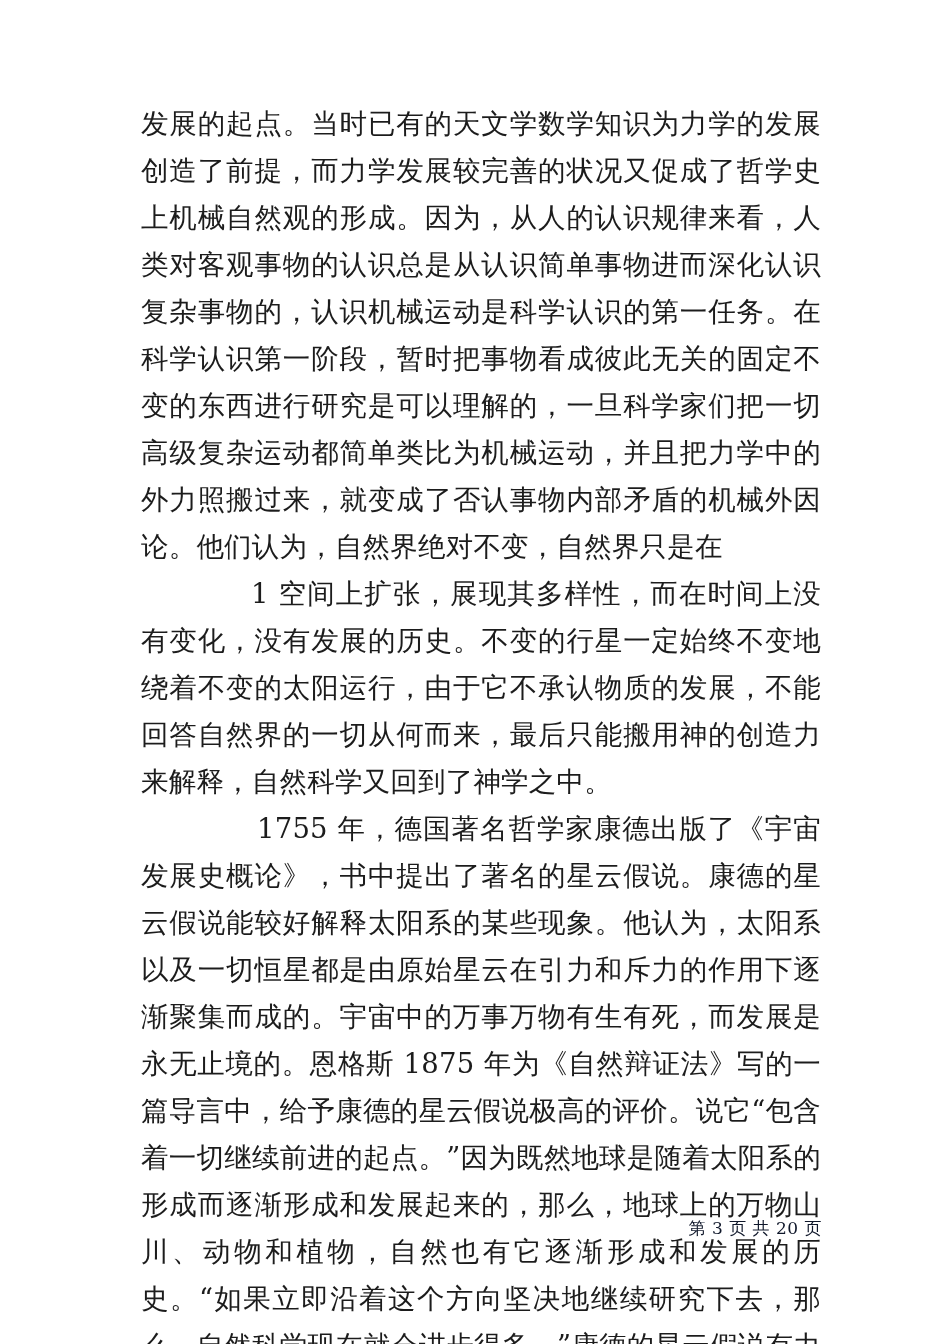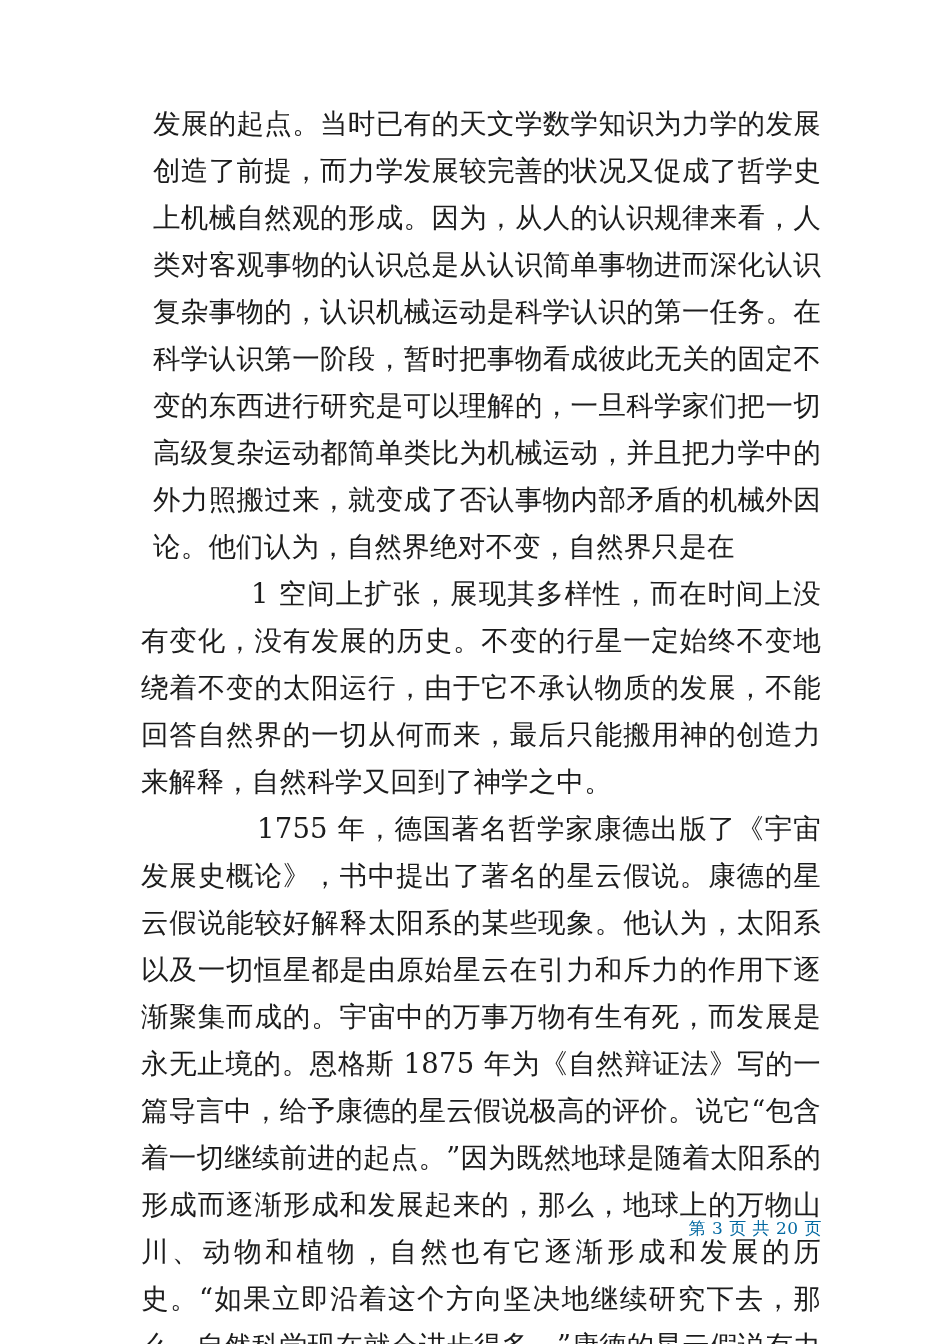--- a/index.html
+++ b/index.html
@@ -49,30 +49,29 @@
   }
 
   .indent-2 {
     text-indent: 110px;
   }
   .indent-1 {
     text-indent: 116px;
   }
   .indent-0 {
     text-indent: 0;
-    margin-left: 12px;
   }
 
   .footer {
     position: absolute;
     right: 128px;
     top: 1217px;
     font-size: 17px;
     line-height: 22px;
-    color: #0369a1;
+    color: #0f172a;
     font-family: "DejaVu Serif", "Liberation Serif", serif;
     white-space: nowrap;
     letter-spacing: 0.5px;
   }
 </style>
 </head>
 <body>
 
 <div class="page">
 

